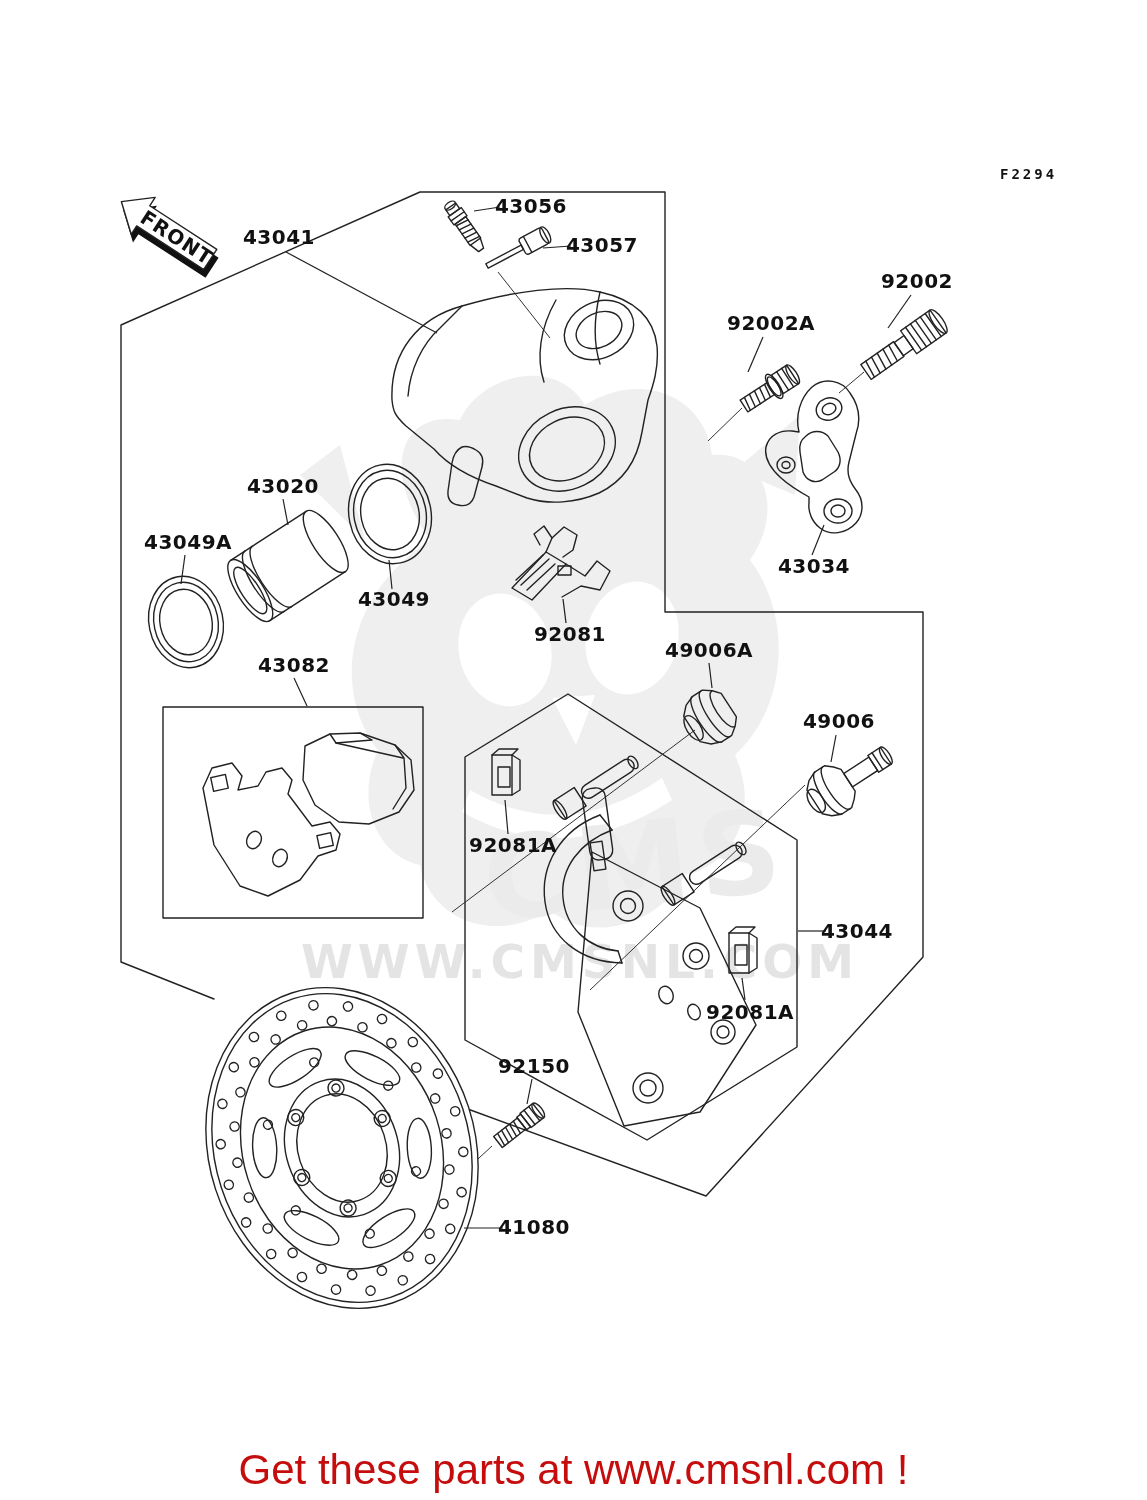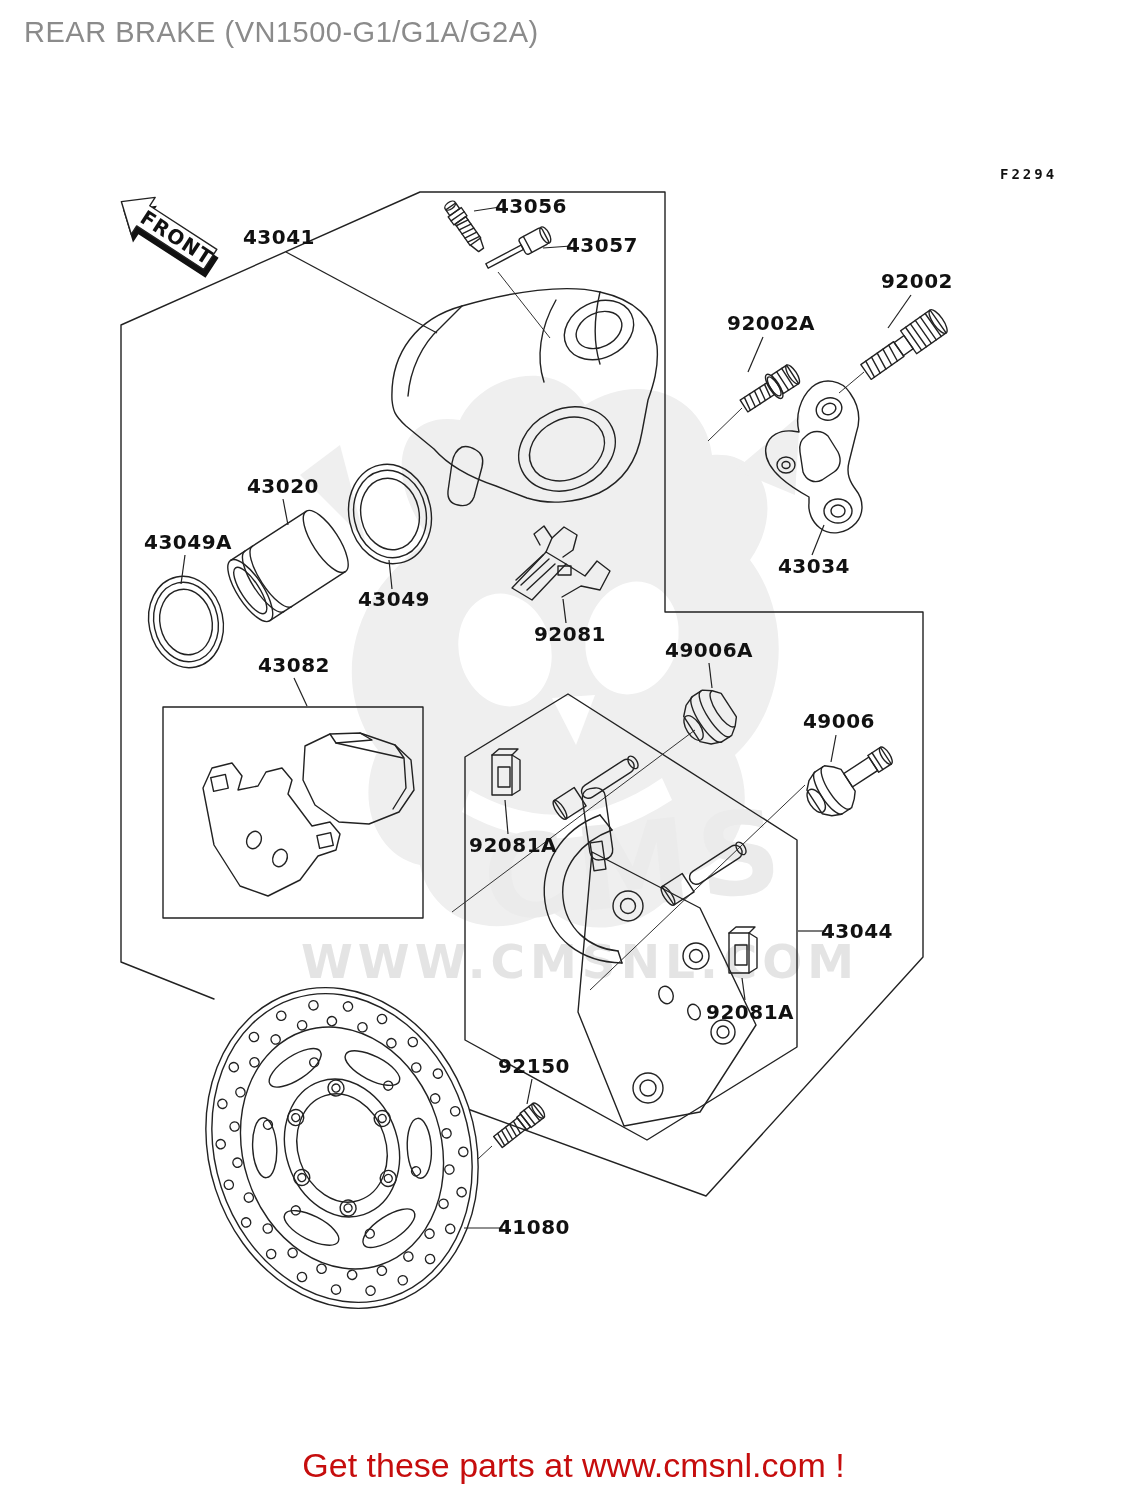--- a/index.html
+++ b/index.html
@@ -3,21 +3,21 @@
 <meta charset="utf-8">
 <style>
   html,body{margin:0;padding:0;background:#fff;}
   .stage{position:relative;width:1147px;height:1500px;background:#ffffff;overflow:hidden;
          font-family:"Liberation Sans",sans-serif;}
   .page-title{position:absolute;left:24px;top:16px;font-size:29px;color:#8b8b8b;
               letter-spacing:0.5px;white-space:nowrap;}
   .figure-code{position:absolute;left:1000px;top:166px;font-family:"DejaVu Sans Mono",monospace;
                font-weight:bold;font-size:14px;letter-spacing:3px;color:#111;}
   .footer-banner{position:absolute;left:0;top:1446px;width:100%;text-align:center;
-                 font-size:34px;color:#c60d0d;letter-spacing:0px;}
+                 font-size:42px;color:#c60d0d;letter-spacing:0px;}
   svg{position:absolute;left:0;top:0;}
   .ln{stroke:#222;stroke-width:1.4;fill:none;stroke-linejoin:round;stroke-linecap:round;}
   .thin{stroke:#333;stroke-width:1;fill:none;}
   .wht{fill:#ffffff;stroke:#222;stroke-width:1.4;stroke-linejoin:round;}
   .plabel{font-family:"DejaVu Sans",sans-serif;font-weight:bold;font-size:20px;fill:#111;
           text-anchor:middle;letter-spacing:0.5px;}
   .leader{stroke:#222;stroke-width:1.2;fill:none;}
   .wm-fill{fill:#efefef;stroke:none;}
   .wm-cut{fill:#ffffff;stroke:none;}
   .wm-logo{font-family:"DejaVu Sans",sans-serif;font-weight:bold;font-size:115px;
@@ -25,21 +25,20 @@
   .wm-url{font-family:"DejaVu Sans",sans-serif;font-weight:bold;font-size:47px;
           fill:#e4e4e4;text-anchor:middle;letter-spacing:5px;}
   .front-txt{font-family:"DejaVu Sans",sans-serif;font-weight:bold;font-size:20px;
              fill:#111;text-anchor:middle;letter-spacing:1px;}
 </style>
 </head>
 <body>
 
 <div class="stage">
 
-  <div class="page-title">REAR BRAKE (VN1500-G1/G1A/G2A)</div>
   <div class="figure-code">F2294</div>
 
   <svg id="diagram" width="1147" height="1500" viewBox="0 0 1147 1500">
 
     <g>
       <path class="wm-fill" d="M430,540 C380,470 400,410 460,420 C480,375 555,355 585,405
         C640,370 705,395 712,455 C765,450 785,510 750,560 C795,620 785,710 735,755
         C760,810 735,865 685,875 C660,925 590,945 550,910 C495,945 430,920 420,865
         C375,855 355,800 378,750 C335,695 340,600 430,540 Z"></path>
       <path class="wm-fill" d="M365,540 L300,475 L340,445 Z"></path>

